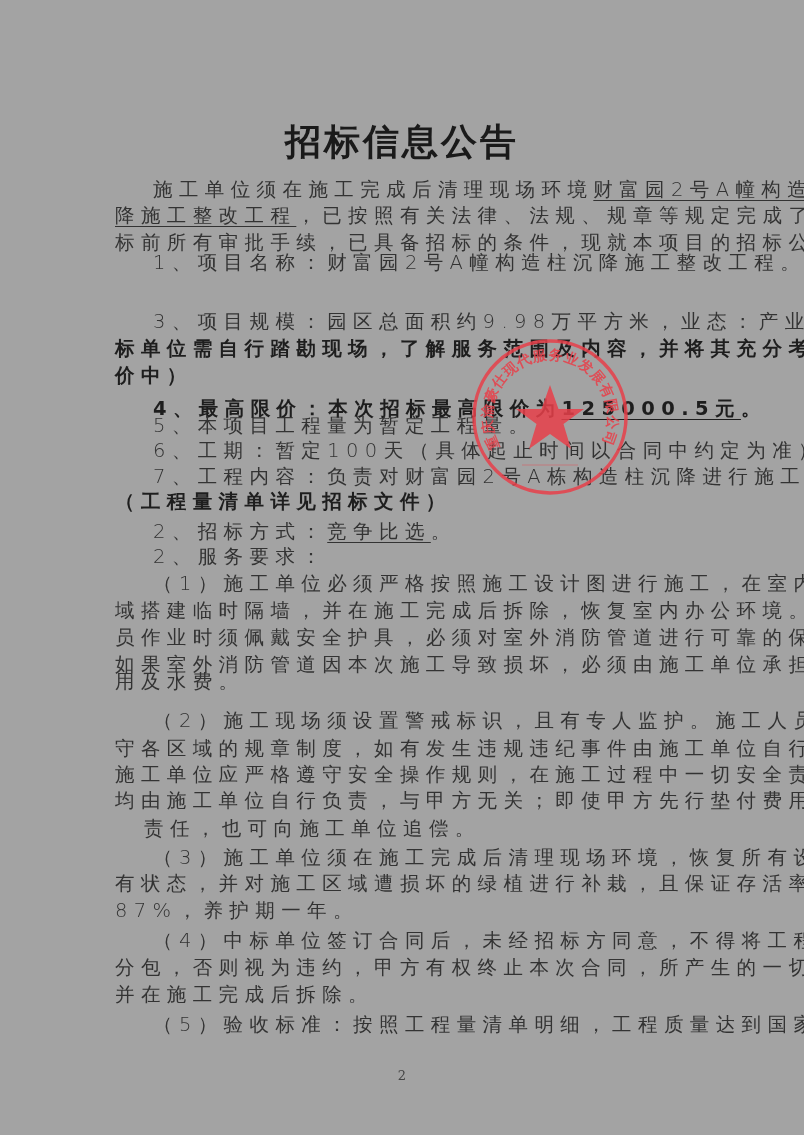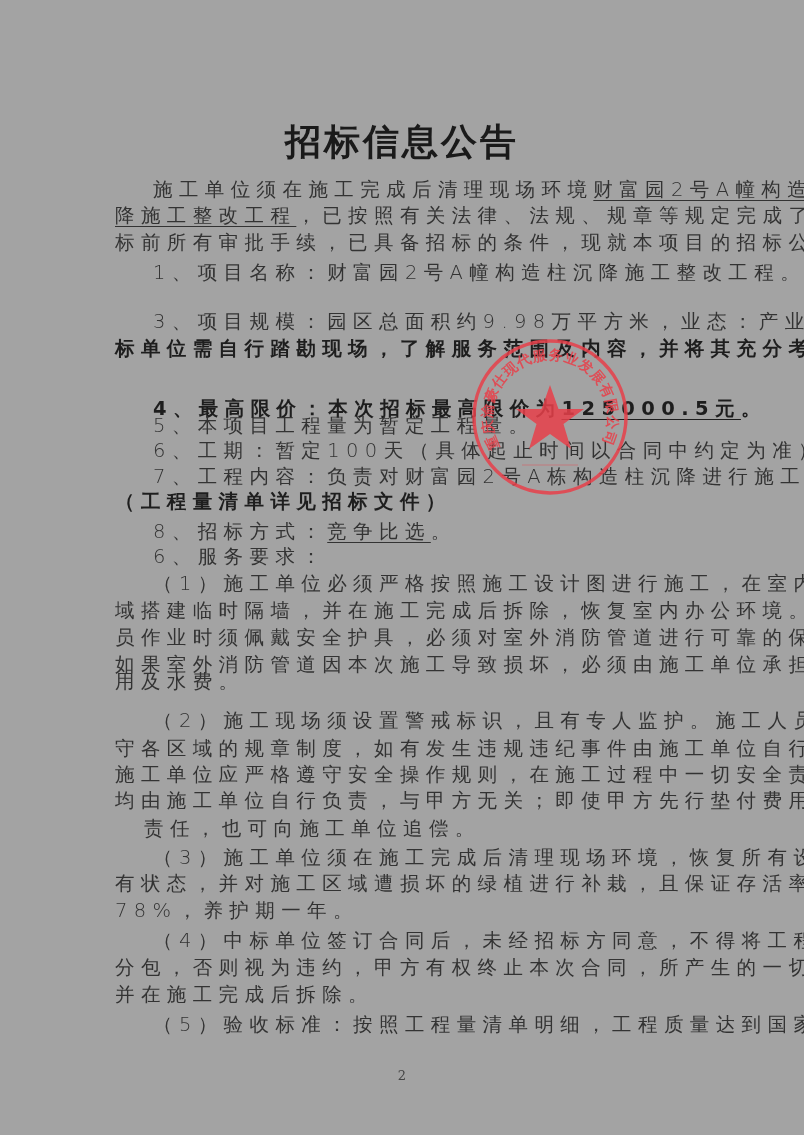--- a/index.html
+++ b/index.html
@@ -75,55 +75,56 @@
   <div class="title">招标信息公告</div>
 
   <div class="line indent" style="top:177px;">
     <span>施工单位须在施工完成后清理现场环境</span><span class="ul">财富园2号A幢构造柱沉</span>
   </div>
   <div class="line" style="top:203px;">
     <span class="ul">降施工整改工程</span><span>，已按照有关法律、法规、规章等规定完成了项目招</span>
   </div>
   <div class="line" style="top:230px;">标前所有审批手续，已具备招标的条件，现就本项目的招标公告如下：</div>
 
-  <div class="line indent" style="top:260px;">1、项目名称：财富园2号A幢构造柱沉降施工整改工程。</div>
+  <div class="line indent" style="top:250px;">1、项目名称：财富园2号A幢构造柱沉降施工整改工程。</div>
   <div class="line indent" style="top:309px;">
     <span>3、项目规模：园区总面积约9.98万平方米，业态：产业园。</span>
   </div>
   <div class="line bold" style="top:336px;">标单位需自行踏勘现场，了解服务范围及内容，并将其充分考虑在报</div>
+  <div class="line bold" style="top:363px;">价中）</div>
 
   <div class="line indent bold" style="top:396px;">
     <span>4、最高限价：本次招标最高限价为</span><span class="ul">125000.5元</span><span>。</span>
   </div>
 
   <div class="line indent" style="top:413px;">5、本项目工程量为暂定工程量。</div>
   <div class="line indent" style="top:438px;">6、工期：暂定100天（具体起止时间以合同中约定为准）。</div>
   <div class="line indent" style="top:464px;">7、工程内容：负责对财富园2号A栋构造柱沉降进行施工整改。</div>
   <div class="line bold" style="top:489px;">（工程量清单详见招标文件）</div>
 
   <div class="line indent" style="top:519px;">
-    <span>8、招标方式：</span><span class="ul">竞争比选</span><span>。</span>
+    <span>2、招标方式：</span><span class="ul">竞争比选</span><span>。</span>
   </div>
-  <div class="line indent" style="top:544px;">6、服务要求：</div>
+  <div class="line indent" style="top:544px;">2、服务要求：</div>
 
   <div class="line indent" style="top:571px;">（1）施工单位必须严格按照施工设计图进行施工，在室内办公区</div>
   <div class="line" style="top:598px;">域搭建临时隔墙，并在施工完成后拆除，恢复室内办公环境。施工人</div>
   <div class="line" style="top:625px;">员作业时须佩戴安全护具，必须对室外消防管道进行可靠的保护层，</div>
   <div class="line" style="top:652px;">如果室外消防管道因本次施工导致损坏，必须由施工单位承担维修费</div>
   <div class="line" style="top:661px;margin-top:8px;">用及水费。</div>
 
   <div class="line indent" style="top:708px;">（2）施工现场须设置警戒标识，且有专人监护。施工人员必须遵</div>
   <div class="line" style="top:736px;">守各区域的规章制度，如有发生违规违纪事件由施工单位自行负责。</div>
   <div class="line" style="top:762px;">施工单位应严格遵守安全操作规则，在施工过程中一切安全责任事故</div>
   <div class="line" style="top:788px;">均由施工单位自行负责，与甲方无关；即使甲方先行垫付费用或承担</div>
   <div class="line" style="top:816px;margin-left:29px;">责任，也可向施工单位追偿。</div>
 
   <div class="line indent" style="top:845px;">（3）施工单位须在施工完成后清理现场环境，恢复所有设备至原</div>
   <div class="line" style="top:871px;">有状态，并对施工区域遭损坏的绿植进行补栽，且保证存活率不低于</div>
-  <div class="line" style="top:898px;">78%，养护期一年。</div>
+  <div class="line" style="top:898px;">87%，养护期一年。</div>
 
   <div class="line indent" style="top:928px;">（4）中标单位签订合同后，未经招标方同意，不得将工程转包、</div>
   <div class="line" style="top:955px;">分包，否则视为违约，甲方有权终止本次合同，所产生的一切费用，</div>
   <div class="line" style="top:982px;">并在施工完成后拆除。</div>
 
   <div class="line indent" style="top:1012px;">（5）验收标准：按照工程量清单明细，工程质量达到国家标准以</div>
 
   <div class="pagenum">2</div>
 
   <svg class="stamp" viewBox="0 0 160 160">

